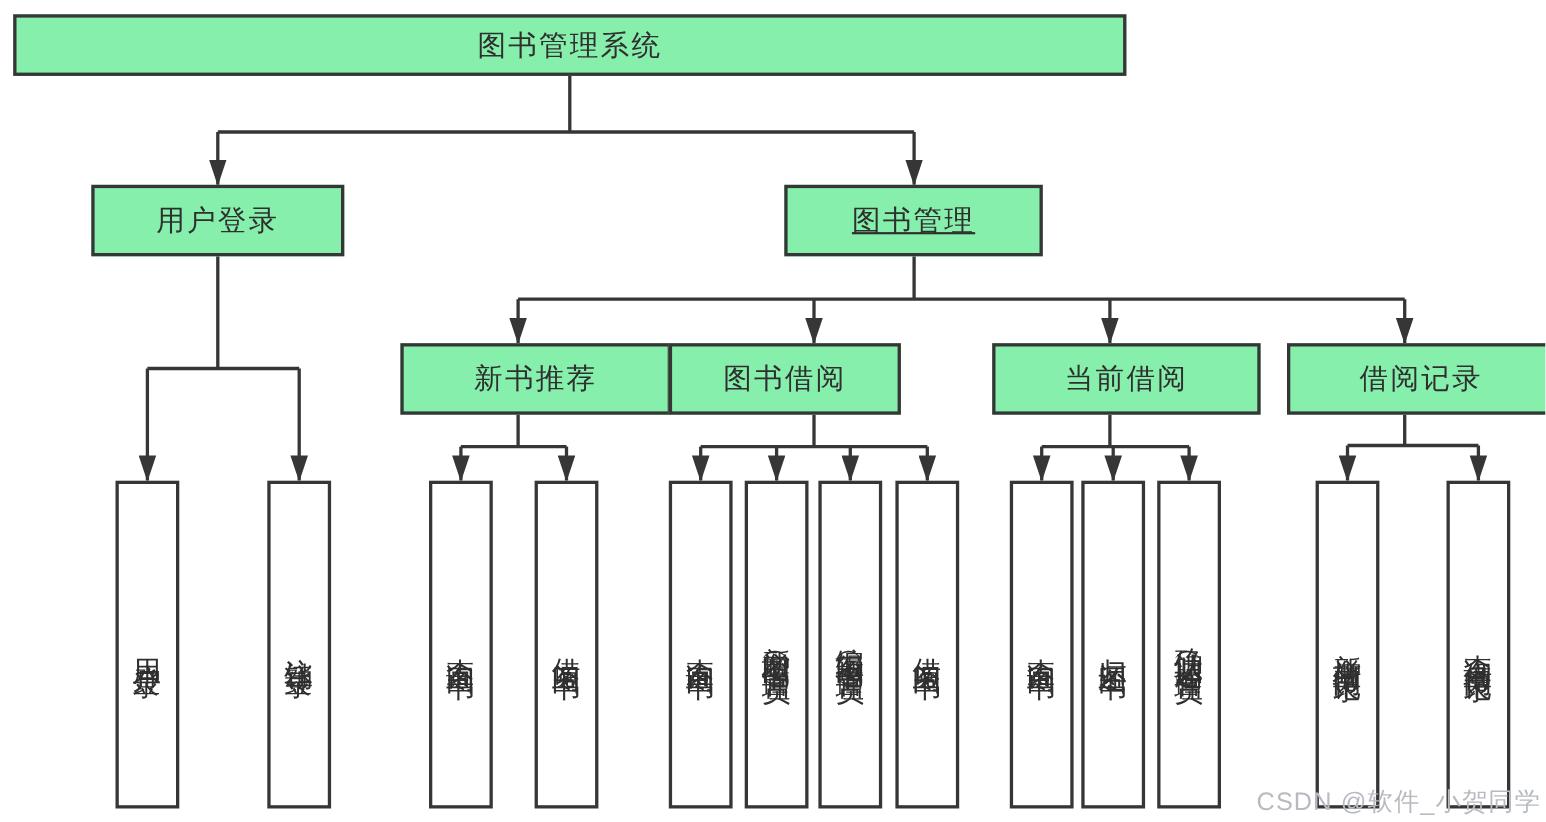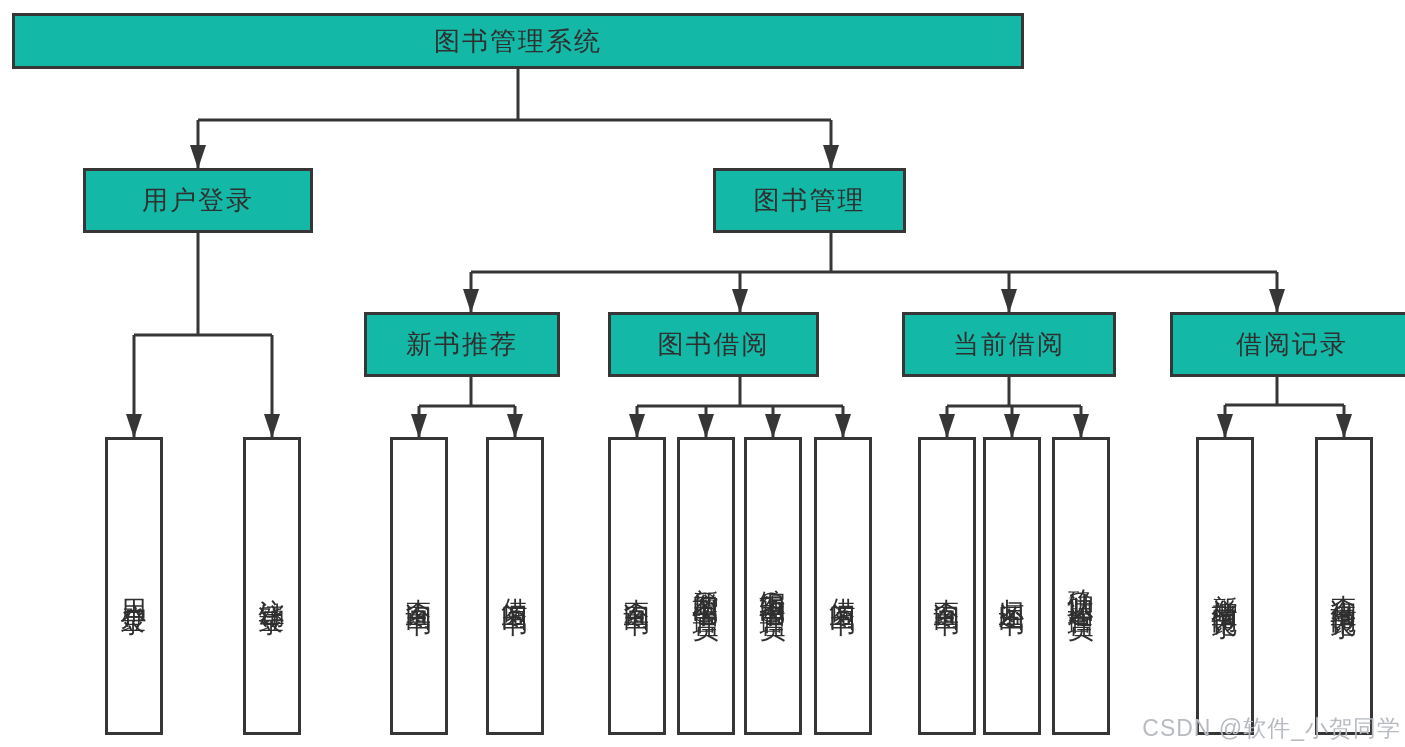--- a/index.html
+++ b/index.html
@@ -12,21 +12,21 @@
     overflow: hidden;
   }
   svg.connectors {
     position: absolute;
     left: 0; top: 0;
     width: 1405px; height: 747px;
   }
   .box {
     position: absolute;
     box-sizing: border-box;
-    background: #14b8a6;
+    background: #86efac;
     border: 3px solid #363636;
     color: #2f2f2f;
     display: flex;
     align-items: center;
     justify-content: center;
     font-size: 26px;
     letter-spacing: 2px;
   }
   .leaf {
     position: absolute;
@@ -41,24 +41,24 @@
     align-items: center;
     justify-content: center;
     writing-mode: vertical-rl;
     text-orientation: mixed;
     font-size: 26px;
     letter-spacing: 4px;
     line-height: 1;
   }
   .root    { left: 12px;   top: 13px;  width: 1012px; height: 56px; }
   .l2a     { left: 83px;   top: 168px; width: 230px;  height: 65px; }
-  .l2b     { left: 713px;  top: 168px; width: 193px;  height: 65px; }
-  .l3a     { left: 364px;  top: 312px; width: 196px;  height: 65px; }
+  .l2b     { left: 713px;  top: 168px; width: 235px;  height: 65px; text-decoration: underline; }
+  .l3a     { left: 364px;  top: 312px; width: 246px;  height: 65px; }
   .l3b     { left: 608px;  top: 312px; width: 211px;  height: 65px; }
-  .l3c     { left: 902px;  top: 312px; width: 214px;  height: 65px; }
+  .l3c     { left: 902px;  top: 312px; width: 244px;  height: 65px; }
   .l3d     { left: 1170px; top: 312px; width: 244px;  height: 65px; }
   .lf1  { left: 105px;  }
   .lf2  { left: 243px;  }
   .lf3  { left: 390px;  }
   .lf4  { left: 486px;  }
   .lf5  { left: 608px;  }
   .lf6  { left: 677px;  }
   .lf7  { left: 744px;  }
   .lf8  { left: 814px;  }
   .lf9  { left: 918px;  }

